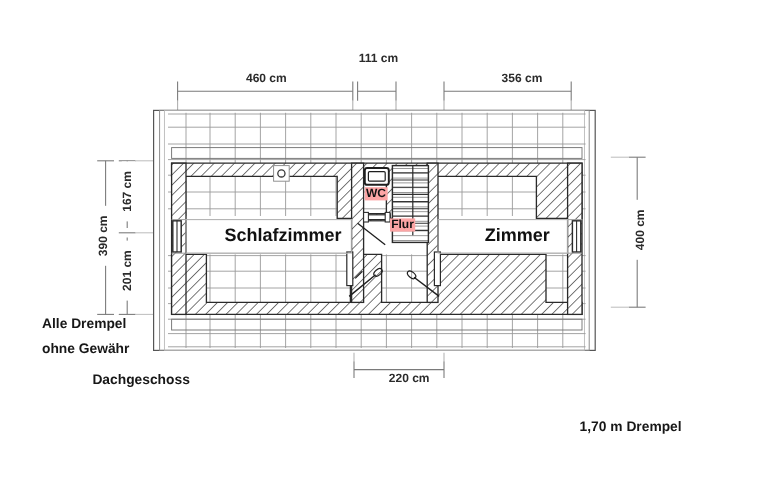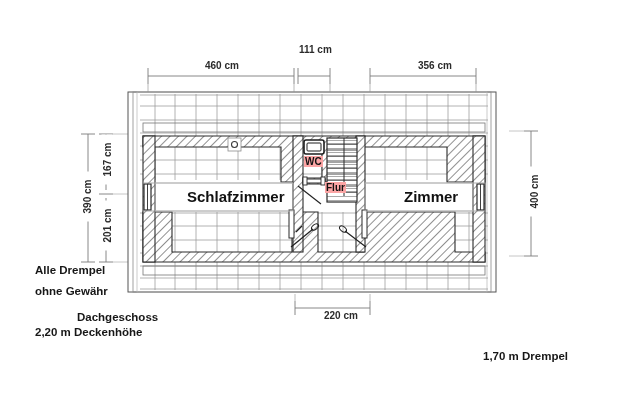--- a/index.html
+++ b/index.html
@@ -308,15 +308,14 @@
   <div class="small-label" style="left:304px; top:156px;">WC</div>
   <div class="small-label" style="left:325px; top:182px;">Flur</div>
   <div class="room-label" style="left:404px; top:188px;">Zimmer</div>
 
   <div class="ann ann-drempel" style="left:483px; top:305px;margin-top:44px;">1,70 m Drempel</div>
 
   <div class="ann ann-note" style="left:35px; top:263px;">Alle Drempel</div>
   <div class="ann ann-note" style="left:35px; top:284px;">ohne Gewähr</div>
 
   <div class="ann ann-note" style="left:45px; top:310px;padding-left:32px;">Dachgeschoss</div>
-  <div class="ann ann-note" style="left:35px; top:325px;">2,20 m Deckenhöhe</div>
 
 </div>
 
 </body></html>

